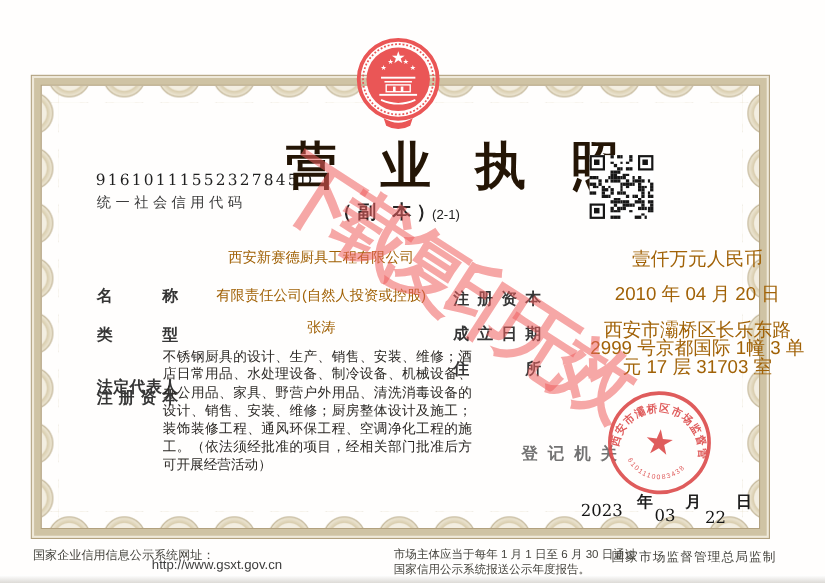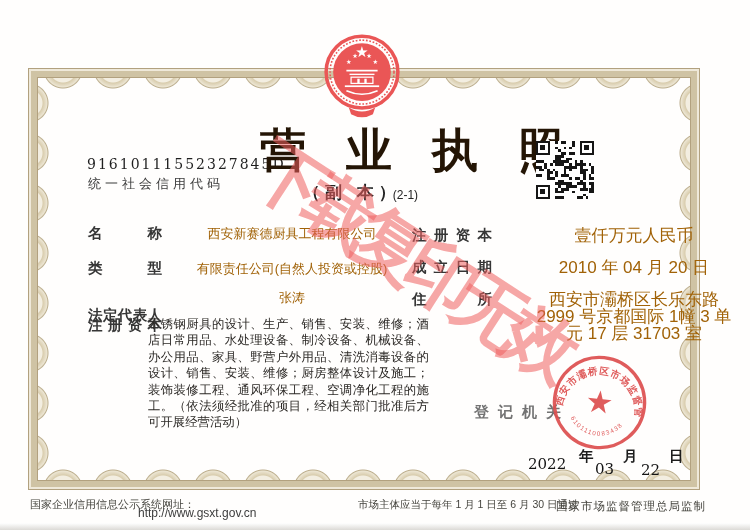--- a/index.html
+++ b/index.html
@@ -31,21 +31,21 @@
 
   
   .qr{left:536px;top:141px;width:58px;height:58px;background:#fff;}
   .qr i{position:absolute;width:2.8px;height:2.8px;background:#161616;}
   .qrf{position:absolute;width:14px;height:14px;border:2.6px solid #161616;box-sizing:border-box;background:#fff;}
   .qrf b{position:absolute;left:2.2px;top:2.2px;width:4.6px;height:4.6px;background:#161616;}
   .qr-caption{left:601px;top:143px;width:55px;font-size:7.5px;line-height:9.6px;color:#49402f;text-align:justify;}
 
   
   .flabel{position:absolute;font-size:14.5px;font-weight:600;color:#363636;
-          text-align:justify;text-align-last:justify;}
+          text-align:justify;text-align-last:justify;margin-top:36px;}
   .lcol .flabel{left:88px;width:74px;}
   .rcol .flabel{left:412px;width:80px;}
   .fvalue{position:absolute;font-size:13px;color:#a16207;line-height:17px;text-align:center;}
   .lcol .fvalue{left:149px;width:286px;}
   .rcol .fvalue{left:531px;width:206px;font-size:17px;}
   .scope{left:148px;top:316px;width:281px;font-size:12.4px;line-height:16.4px;color:#2b2825;text-align:justify;}
 
   
   .reg-label{left:474px;top:403px;font-size:15px;font-weight:600;letter-spacing:9px;color:#737373;white-space:nowrap;}
   .seal{left:551px;top:354px;width:97px;height:97px;transform:rotate(6deg);opacity:.92;z-index:6;}
@@ -275,29 +275,30 @@
     <circle cx="50" cy="50" r="46.5" fill="none" stroke="#dd4f4f" stroke-width="3.4"></circle>
     <text font-size="10" fill="#dd4f4f" font-weight="700" letter-spacing="1">
       <textPath href="#sealTop" startOffset="1">西安市灞桥区市场监督管理局</textPath>
     </text>
     <text x="50" y="60.5" font-size="32" fill="#dd4f4f" text-anchor="middle">★</text>
     <text font-size="6.5" fill="#dd4f4f" letter-spacing="1.4">
       <textPath href="#sealBot" startOffset="2">6101110083438</textPath>
     </text>
   </svg>
 
-  <div class="abs dnum" style="left:528px;top:455px">2022</div>
+  <div class="abs dnum" style="left:528px;top:455px">2023</div>
   <div class="abs dlabel" style="left:579px;top:447px">年</div>
   <div class="abs dnum" style="left:595px;top:460px">03</div>
   <div class="abs dlabel" style="left:623px;top:447px">月</div>
   <div class="abs dnum" style="left:641px;top:461px">22</div>
   <div class="abs dlabel" style="left:669px;top:447px">日</div>
 
   <div class="abs watermark">下载复印无效</div>
 
   <div class="abs foot foot-left-label">国家企业信用信息公示系统网址：</div>
   <div class="abs foot foot-url">http://www.gsxt.gov.cn</div>
   <div class="abs foot foot-mid">
     <div>市场主体应当于每年 1 月 1 日至 6 月 30 日通过</div>
+    <div>国家信用公示系统报送公示年度报告。</div>
   </div>
   <div class="abs foot foot-right">国家市场监督管理总局监制</div>
   <div class="abs bottom-shade"></div>
 </div>
 
 </body></html>

